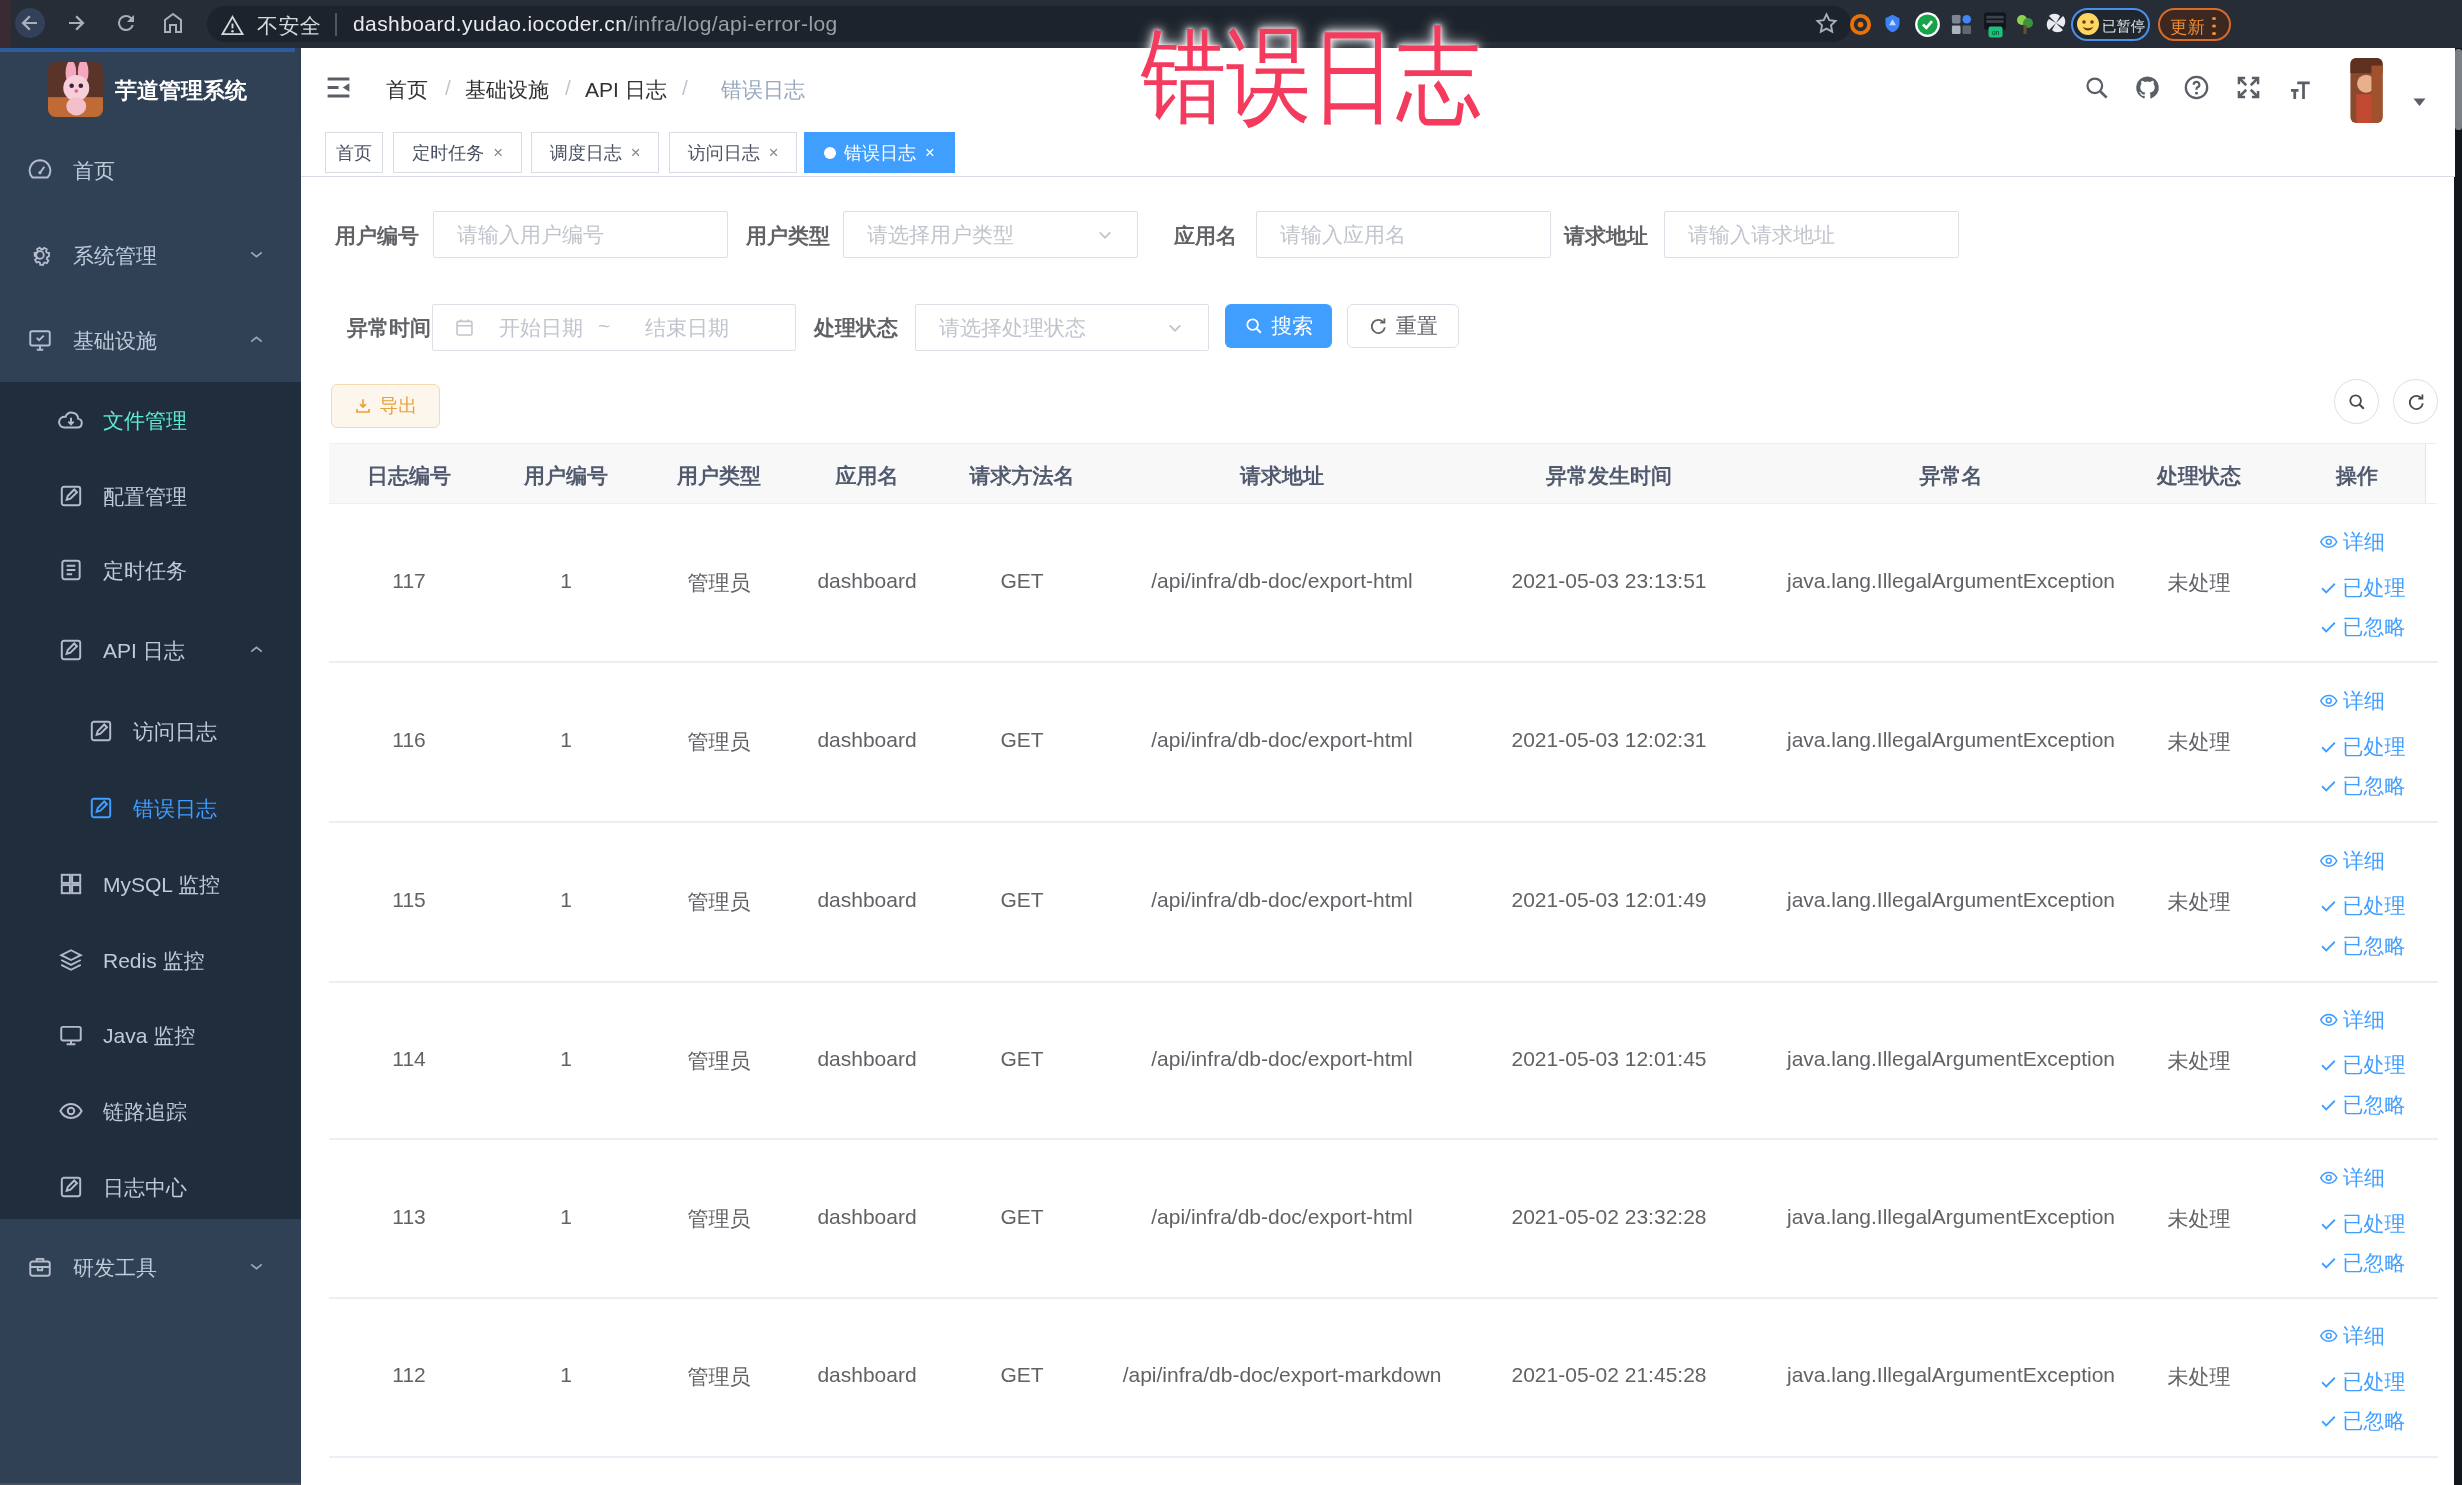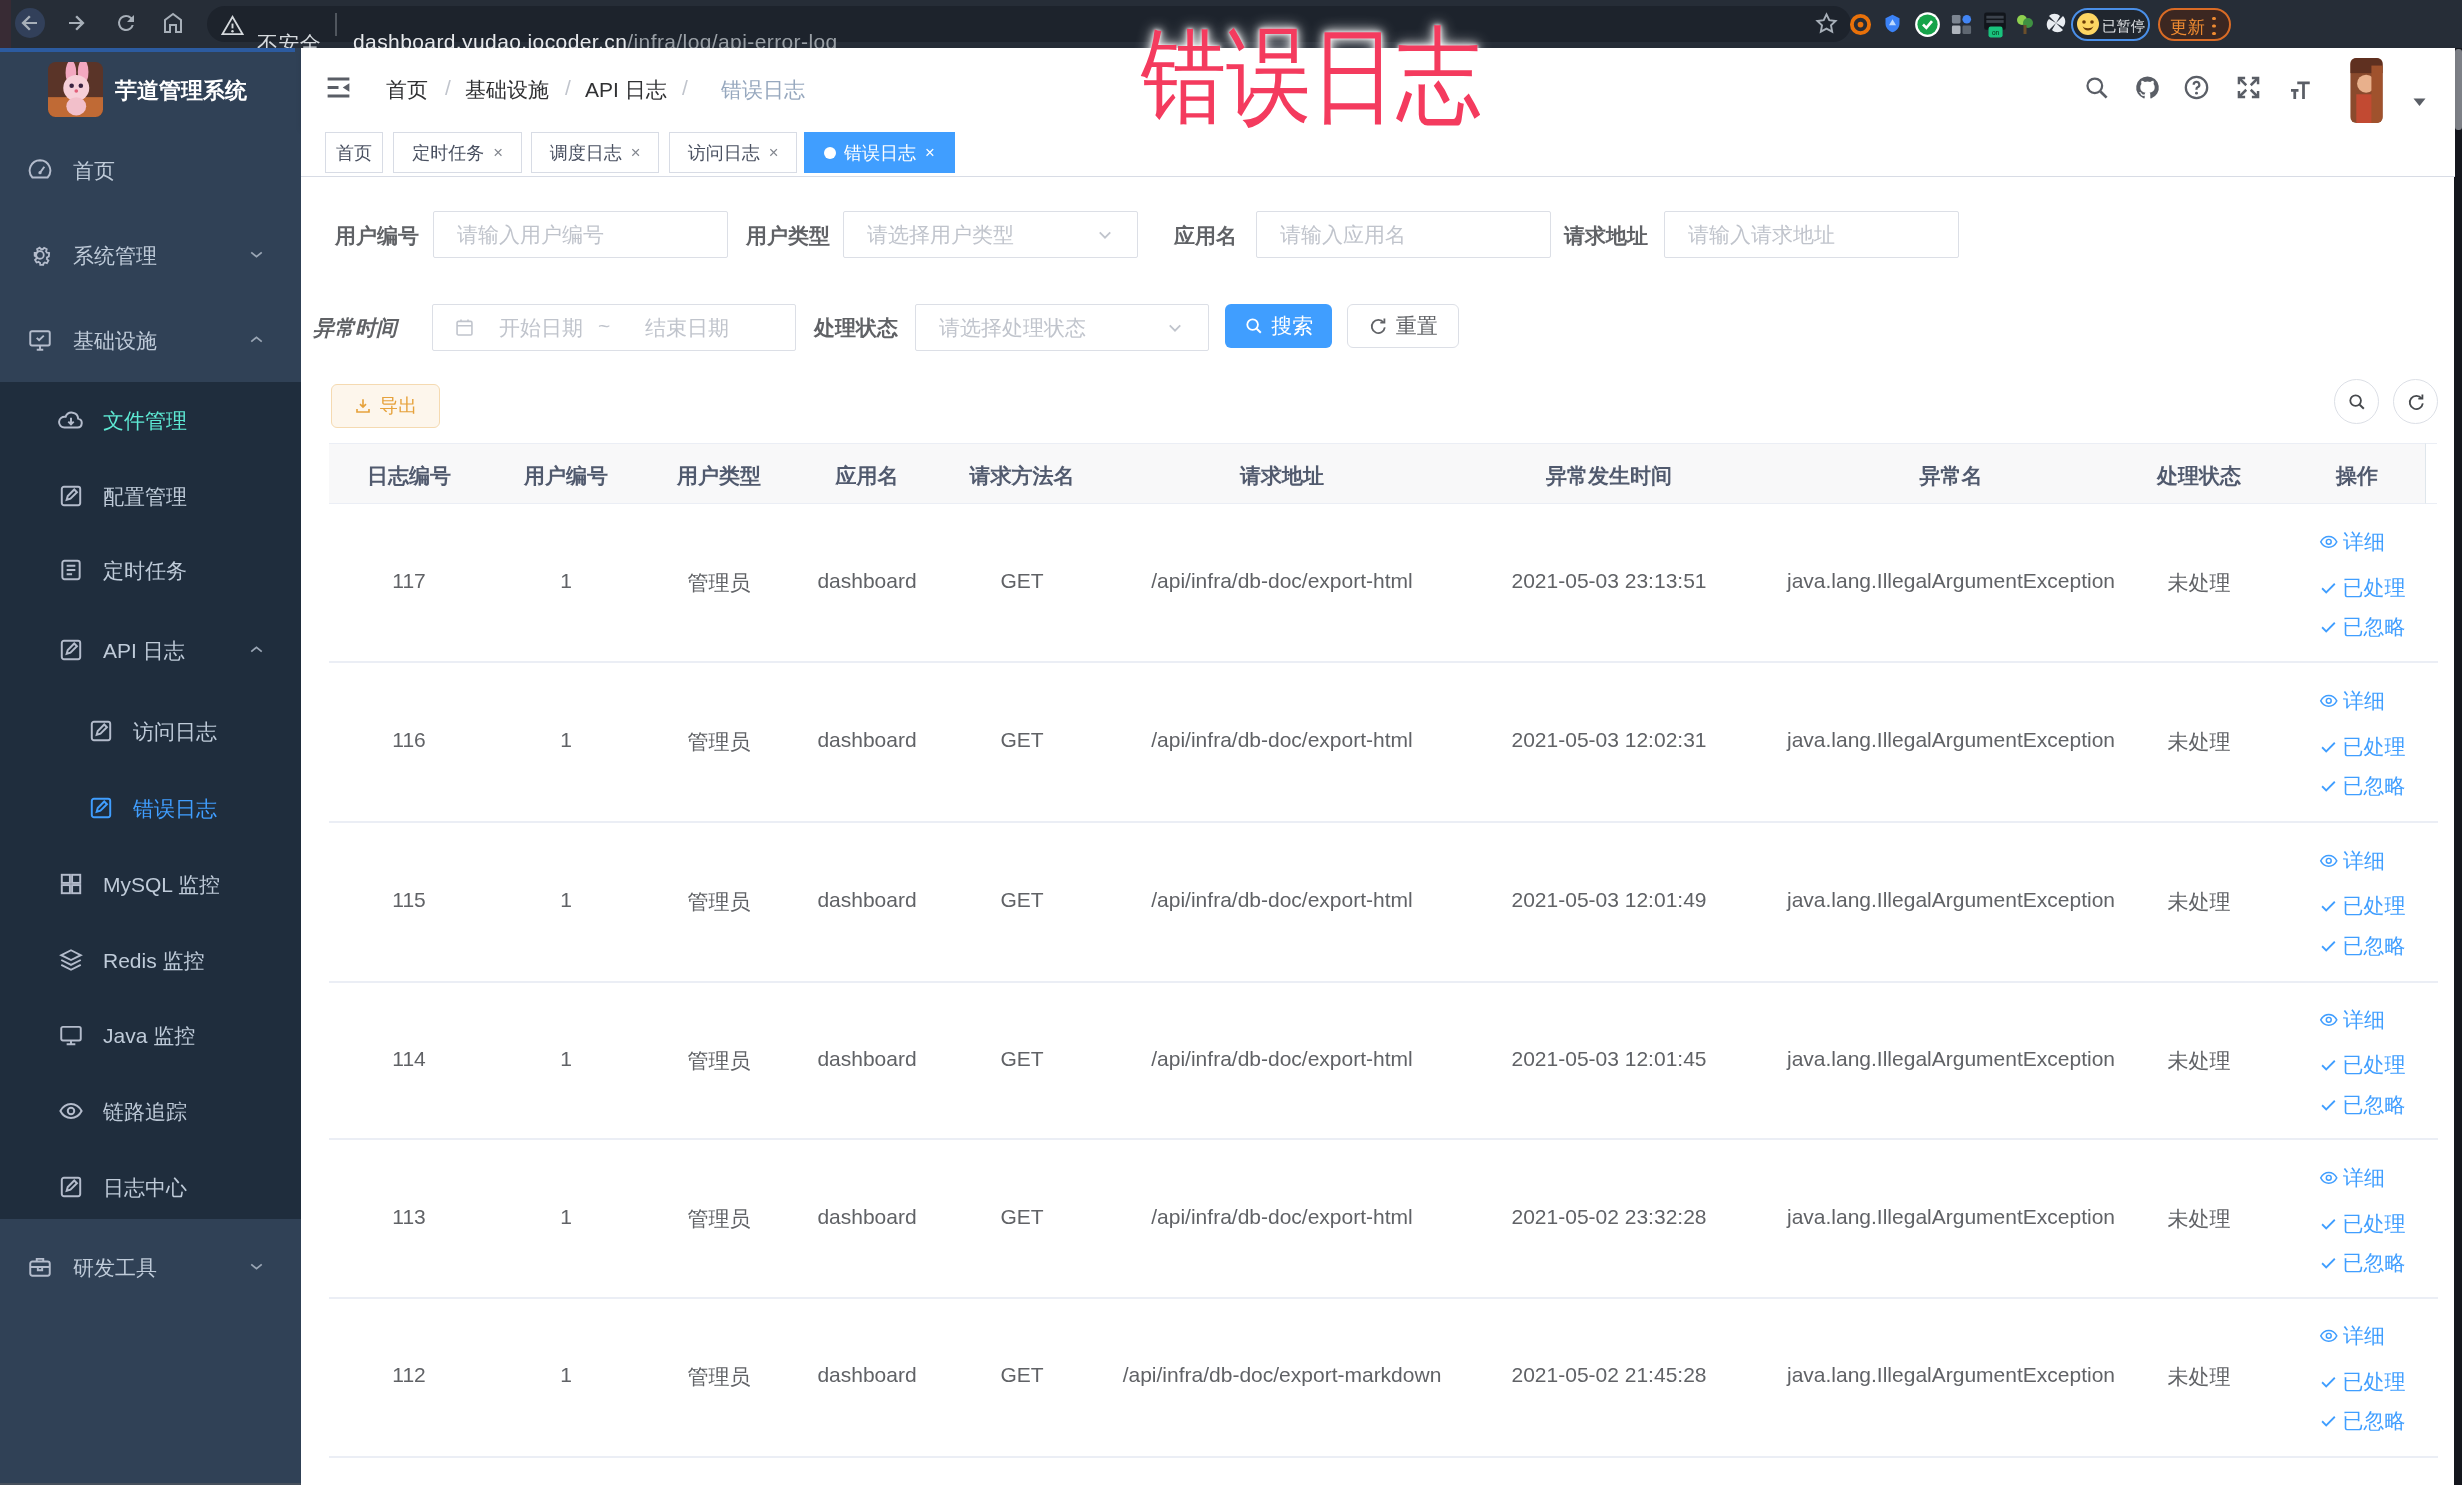--- a/index.html
+++ b/index.html
@@ -2,21 +2,21 @@
 <html style="font-size:12px"><head><meta charset="utf-8">
 <style>
 *{margin:0;padding:0;box-sizing:border-box;}
 html,body{width:2462px;height:1486px;overflow:hidden;background:#fff;}
 body{font-family:"Liberation Sans",sans-serif;position:relative;}
 .abs{position:absolute;}
 svg{display:block;}
 
 #bbar{left:0;top:0;width:2462px;height:48px;background:#262d37;}
 #pill{left:207px;top:6px;width:1644px;height:36px;border-radius:18px;background:#1d232c;}
-.burl{font-size:21px;letter-spacing:0.4px;margin-top:18px;}
+.burl{font-size:21px;letter-spacing:0.4px;}
 
 #side{left:0;top:48px;width:301px;height:1438px;background:#304156;}
 #side .sub{position:absolute;left:0;top:334px;width:301px;height:837px;background:#1f2d3d;}
 .mi{position:absolute;left:0;width:301px;display:flex;align-items:center;color:#bfcbd9;font-size:21px;}
 .mi .ic{position:absolute;}
 .mi .tx{position:absolute;white-space:nowrap;}
 
 #hdr{left:301px;top:48px;width:2154px;height:81px;background:#fff;box-shadow:0 1.5px 6px rgba(0,0,0,0.08);}
 .bc{font-size:21px;color:#303133;}
 
@@ -352,21 +352,21 @@
 <div class="finput" style="left:433px;top:211px;width:295px;padding-left:23px;">请输入用户编号</div>
 <div class="flabel" style="left:746px;top:222px;">用户类型</div>
 <div class="finput" style="left:843px;top:211px;width:295px;padding-left:23px;">请选择用户类型</div>
 <svg class="abs" style="left:1096px;top:226px" width="18" height="18" viewBox="0 0 24 24">
     <path d="M5 8.5l7 7 7-7" stroke="#c0c4cc" stroke-width="2.4" fill="none"></path>
   </svg>
 <div class="flabel" style="left:1174px;top:222px;">应用名</div>
 <div class="finput" style="left:1256px;top:211px;width:295px;padding-left:23px;">请输入应用名</div>
 <div class="flabel" style="left:1564px;top:222px;">请求地址</div>
 <div class="finput" style="left:1664px;top:211px;width:295px;padding-left:23px;">请输入请求地址</div>
-<div class="flabel" style="left:313px;top:314px;font-style:italic;">异常时间</div>
+<div class="flabel" style="left:347px;top:314px;">异常时间</div>
 <div class="finput" style="left:432px;top:304px;width:364px;"></div>
 <svg class="abs" style="left:454px;top:317px" width="21" height="21" viewBox="0 0 24 24">
     <rect x="3.5" y="5" width="17" height="15.5" rx="1.5" stroke="#c0c4cc" stroke-width="1.8" fill="none"></rect>
     <path d="M3.5 10h17M8 5V2.8M16 5V2.8" stroke="#c0c4cc" stroke-width="1.8"></path>
   </svg>
 <div class="abs ph" style="left:499px;top:314px;font-size:21px;">开始日期</div>
 <div class="abs ph" style="left:598px;top:314px;font-size:21px;">~</div>
 <div class="abs ph" style="left:645px;top:314px;font-size:21px;">结束日期</div>
 <div class="flabel" style="left:814px;top:314px;">处理状态</div>
 <div class="finput" style="left:915px;top:304px;width:294px;padding-left:23px;">请选择处理状态</div>

